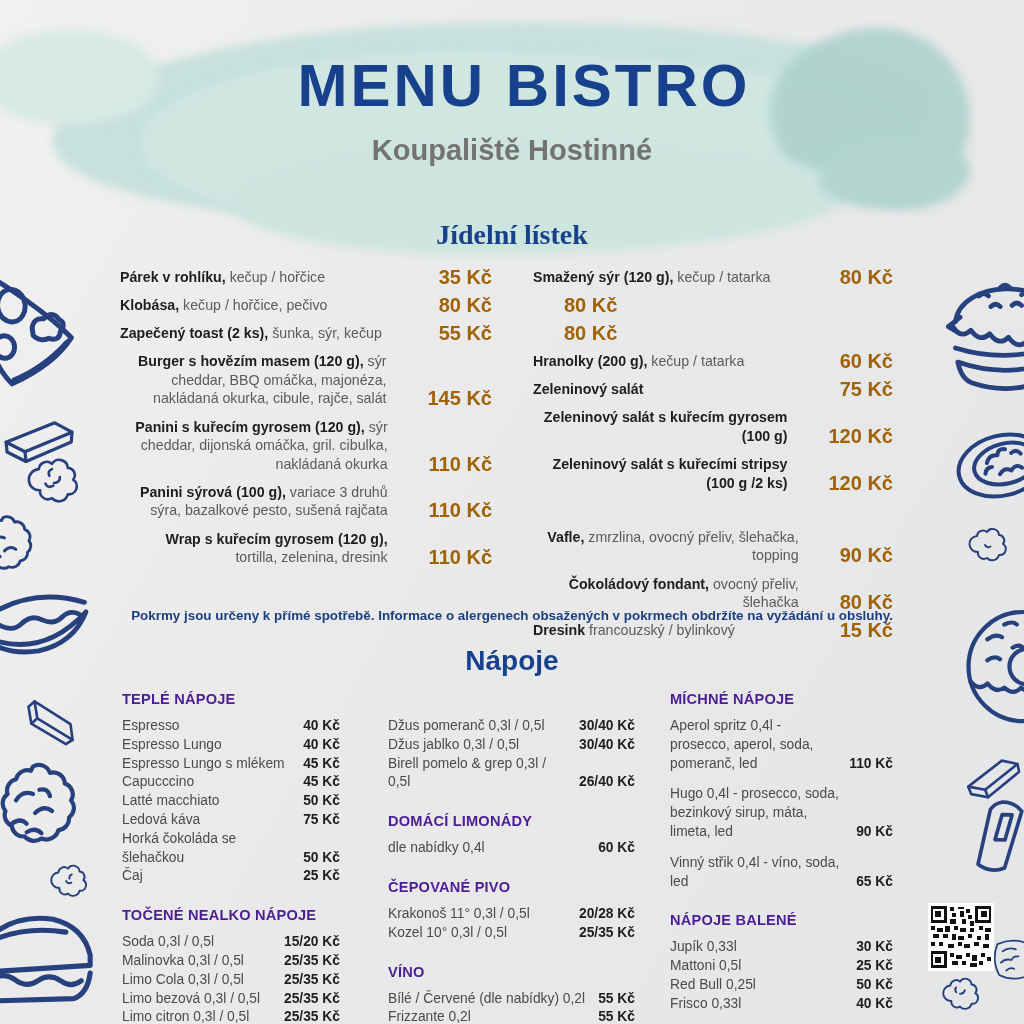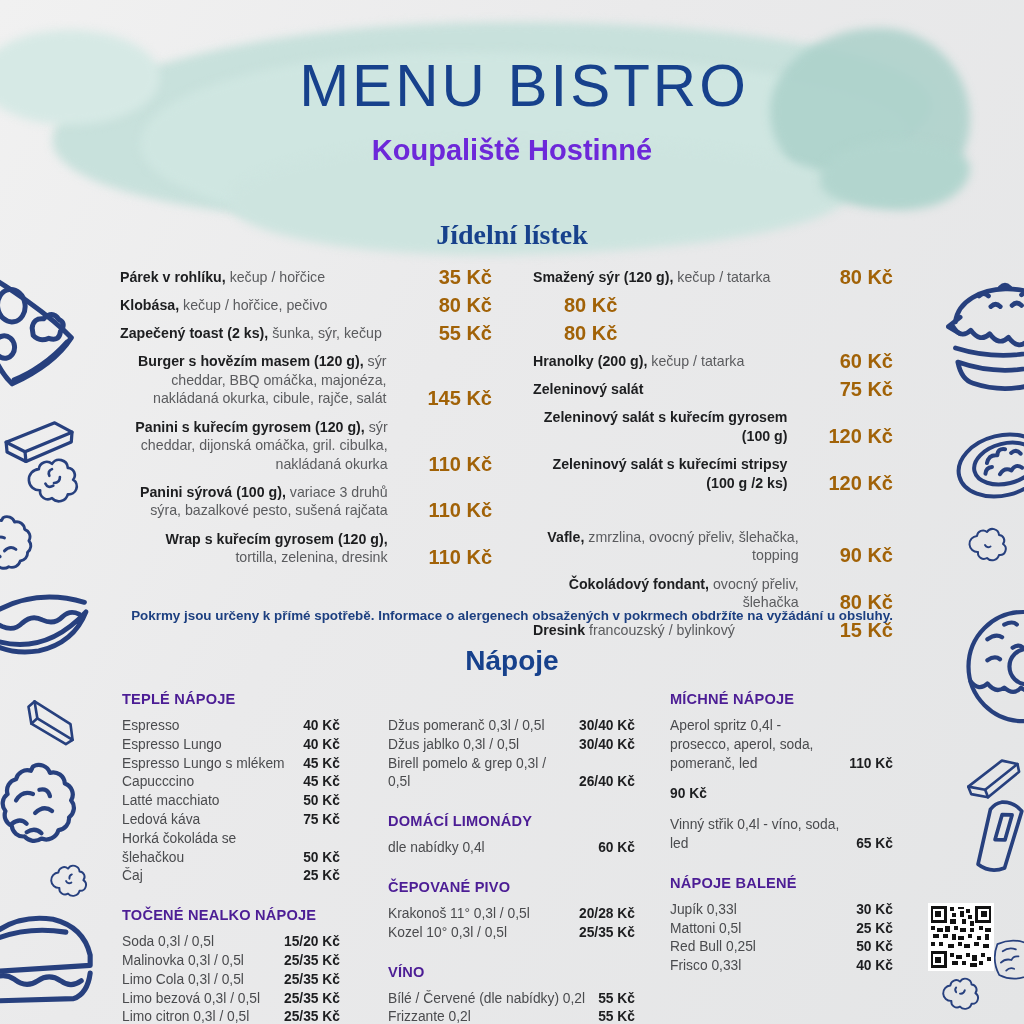--- a/index.html
+++ b/index.html
@@ -13,23 +13,23 @@
   
   .wash{position:absolute;z-index:0;filter:blur(5px);}
   .wash.b1{left:52px;top:22px;width:880px;height:196px;background:#c8e1dc;border-radius:46% 54% 58% 42%/55% 48% 52% 45%;transform:rotate(-1.5deg);}
   .wash.b2{left:140px;top:52px;width:770px;height:185px;background:#cfe6e1;border-radius:40% 60% 52% 48%/50% 42% 58% 50%;}
   .wash.b3{left:770px;top:28px;width:200px;height:175px;background:#abd1ca;opacity:.85;border-radius:55% 45% 40% 60%/48% 52% 48% 52%;}
   .wash.b4{left:-20px;top:30px;width:180px;height:95px;background:#d6e9e5;border-radius:50%;}
   .wash.b5{left:230px;top:140px;width:620px;height:115px;background:#cde4df;border-radius:45% 55% 60% 40%/55% 45% 55% 45%;}
   .wash.b6{left:820px;top:140px;width:150px;height:70px;background:#b2d5ce;border-radius:50% 50% 45% 55%/60% 40% 60% 40%;}
 
   .title{position:absolute;z-index:2;left:0;right:0;top:50px;text-align:center;
-    font-size:60px;font-weight:400;letter-spacing:3px;color:#17418c;line-height:72px;margin-left:24px;}
+    font-size:60px;font-weight:700;letter-spacing:3px;color:#17418c;line-height:72px;margin-left:24px;}
   .subtitle{position:absolute;z-index:2;left:0;right:0;top:134px;text-align:center;
-    font-size:29px;font-weight:bold;color:#6d28d9;}
+    font-size:29px;font-weight:bold;color:#737373;}
   .section-h{position:absolute;z-index:2;left:0;right:0;text-align:center;
     font-size:28px;font-weight:bold;color:#17418c;}
   .h-food{top:219px;font-family:Liberation Serif, serif;}
   .h-drinks{top:645px;}
 
   
   .fcol{position:absolute;z-index:2;top:268px;text-align:right;}
   .fcolA{left:120px;width:372px;}
   .fcolB{left:533px;width:360px;}
   .fitem{display:flex;justify-content:space-between;align-items:flex-end;gap:10px;margin-bottom:9.5px;}
@@ -264,20 +264,21 @@
   </div>
 
   <div class="dcol dcol3">
     <div class="dgroup">
       <div class="dtitle">MÍCHNÉ NÁPOJE</div>
       <div class="drow multi">
           <span class="dname">Aperol spritz 0,4l - prosecco, aperol, soda, pomeranč, led</span>
           <span class="dprice">110 Kč</span>
         </div>
       <div class="drow multi">
+          <span class="dname">Hugo 0,4l - prosecco, soda, bezinkový sirup, máta, limeta, led</span>
           <span class="dprice">90 Kč</span>
         </div>
       <div class="drow multi">
           <span class="dname">Vinný střik 0,4l - víno, soda, led</span>
           <span class="dprice">65 Kč</span>
         </div>
     </div>
     <div class="dgroup">
       <div class="dtitle">NÁPOJE BALENÉ</div>
       <div class="drow">

